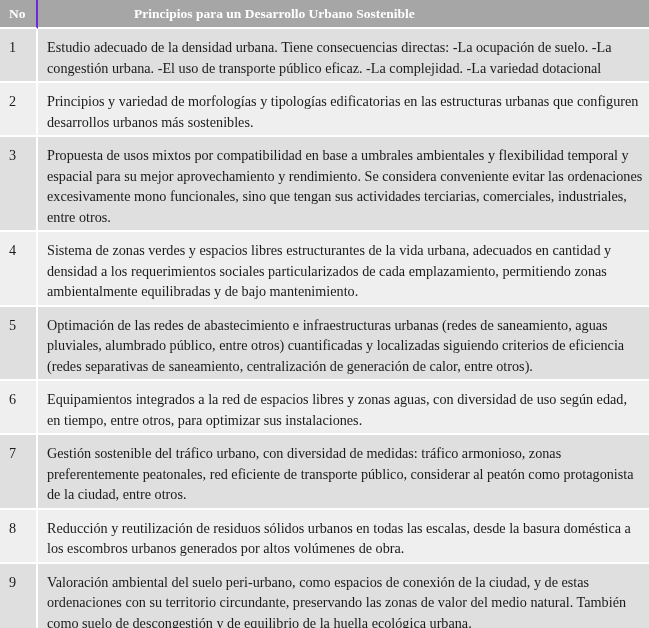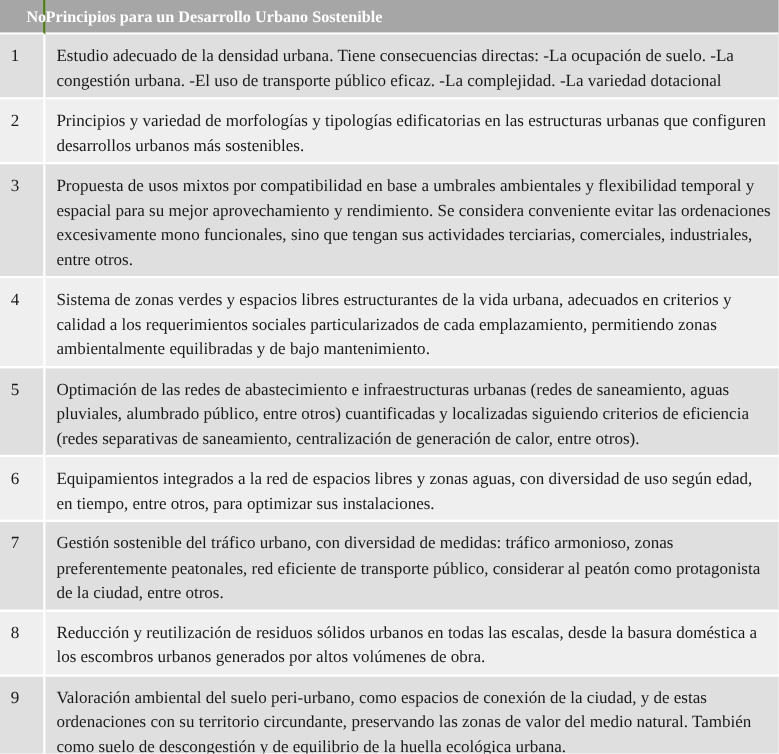--- a/index.html
+++ b/index.html
@@ -27,24 +27,25 @@
       color: #ffffff;
       font-weight: bold;
       font-size: 13.5px;
       height: 27px;
       padding: 0;
       text-align: left;
       vertical-align: middle;
       border-bottom: 2px solid #ffffff;
     }
     th.no {
-      padding-left: 22px;
-      border-right: 2px solid #4d7c0f;
+      padding-left: 9px;
+      border-right: 2px solid #6d28d9;
     }
     th.title {
+      padding-left: 96px;
     }
     td {
       font-size: 14.2px;
       line-height: 20.5px;
       vertical-align: top;
       border-bottom: 2px solid #ffffff;
       padding: 0;
     }
     td.no {
       padding: 8px 0 0 9px;
@@ -78,21 +79,21 @@
     <tr class="even">
       <td class="no">2</td>
       <td class="text">Principios y variedad de morfologías y tipologías edificatorias en las estructuras urbanas que configuren desarrollos urbanos más sostenibles.</td>
     </tr>
     <tr class="odd">
       <td class="no">3</td>
       <td class="text">Propuesta de usos mixtos por compatibilidad en base a umbrales ambientales y flexibilidad temporal y espacial para su mejor aprovechamiento y rendimiento. Se considera conveniente evitar las ordenaciones excesivamente mono funcionales, sino que tengan sus actividades terciarias, comerciales, industriales, entre otros.</td>
     </tr>
     <tr class="even">
       <td class="no">4</td>
-      <td class="text">Sistema de zonas verdes y espacios libres estructurantes de la vida urbana, adecuados en criterios y calidad a los requerimientos sociales particularizados de cada emplazamiento, permitiendo zonas ambientalmente equilibradas y de bajo mantenimiento.</td>
+      <td class="text">Sistema de zonas verdes y espacios libres estructurantes de la vida urbana, adecuados en cantidad y densidad a los requerimientos sociales particularizados de cada emplazamiento, permitiendo zonas ambientalmente equilibradas y de bajo mantenimiento.</td>
     </tr>
     <tr class="odd">
       <td class="no">5</td>
       <td class="text">Optimación de las redes de abastecimiento e infraestructuras urbanas (redes de saneamiento, aguas pluviales, alumbrado público, entre otros) cuantificadas y localizadas siguiendo criterios de eficiencia (redes separativas de saneamiento, centralización de generación de calor, entre otros).</td>
     </tr>
     <tr class="even">
       <td class="no">6</td>
       <td class="text">Equipamientos integrados a la red de espacios libres y zonas aguas, con diversidad de uso según edad, en tiempo, entre otros, para optimizar sus instalaciones.</td>
     </tr>
     <tr class="odd">

